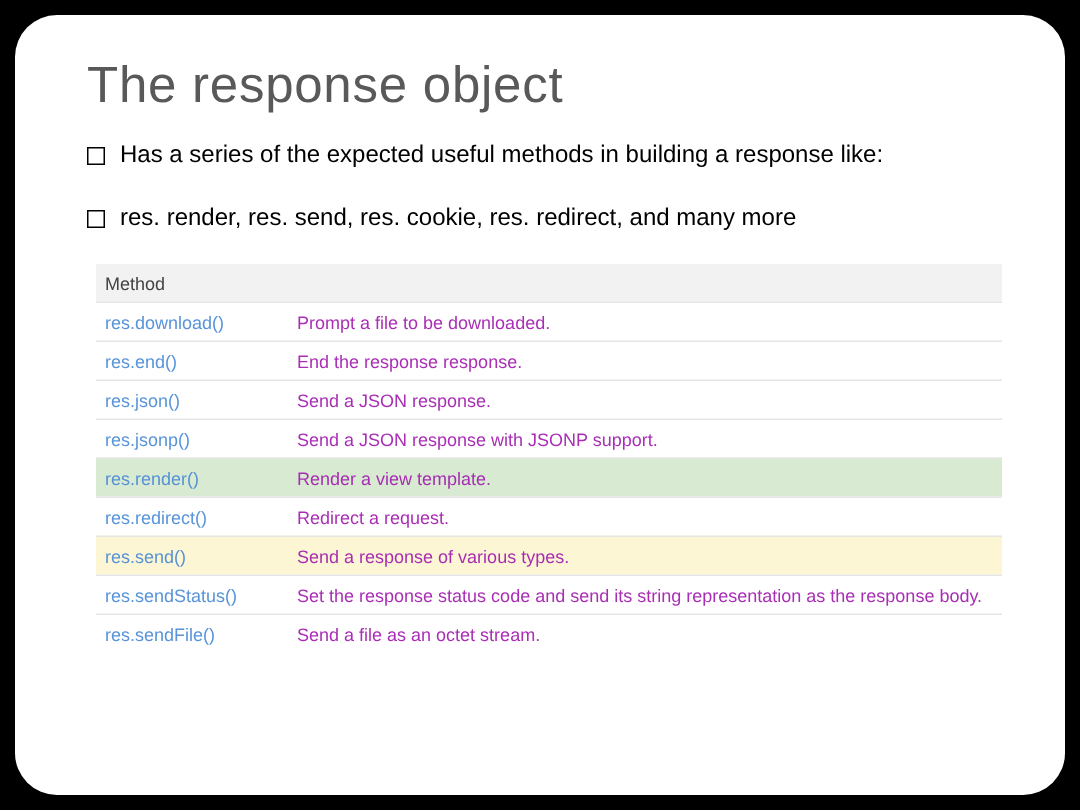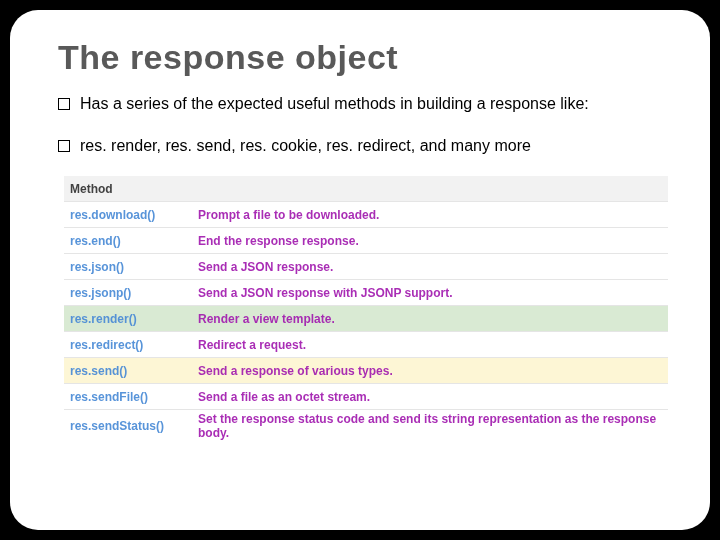--- a/index.html
+++ b/index.html
@@ -14,21 +14,21 @@
     position:absolute;
     top:10px;left:10px;right:10px;bottom:10px;
     background:#fff;
     border-radius:28px;
     padding:28px 48px 18px 48px;
     box-sizing:border-box;
   }
   .title{
     font-size:34px;
     color:#595959;
-    font-weight:700;
+    font-weight:400;
     margin:0 0 16px 0;
     letter-spacing:0.5px;
   }
   ul.bullets{
     list-style:none;
     padding:0;margin:0;
   }
   ul.bullets>li{
     font-size:16px;
     color:#000;
@@ -51,25 +51,24 @@
     margin-left:6px;
     margin-right:-6px;
   }
   .row{
     display:flex;
     border-top:1px solid #e5e5e5;
     font-size:12px;
     align-items:center;
     min-height:21px;
     padding:2px 6px;
-    font-weight:bold;
   }
   .row.header{
     background:#f2f2f2;
-    font-weight:700;
+    font-weight:400;
     color:#333;
     border-top:none;
   }
   .row.hl-green{background:#d9ead3}
   .row.hl-yellow{background:#fdf6d5}
   .col-method{
     width:128px;
     flex-shrink:0;
     color:#4a8bd6;
   }
@@ -123,22 +122,22 @@
     </div>
     <div class="row">
       <div class="col-method">res.redirect()</div>
       <div class="col-desc">Redirect a request.</div>
     </div>
     <div class="row hl-yellow">
       <div class="col-method">res.send()</div>
       <div class="col-desc">Send a response of various types.</div>
     </div>
     <div class="row">
+      <div class="col-method">res.sendStatus()</div>
+      <div class="col-desc">Set the response status code and send its string representation as the response body.</div>
+    </div>
+    <div class="row">
       <div class="col-method">res.sendFile()</div>
       <div class="col-desc">Send a file as an octet stream.</div>
-    </div>
-    <div class="row">
-      <div class="col-method">res.sendStatus()</div>
-      <div class="col-desc">Set the response status code and send its string representation as the response body.</div>
     </div>
   </div>
 
 </div>
 
 </body></html>

